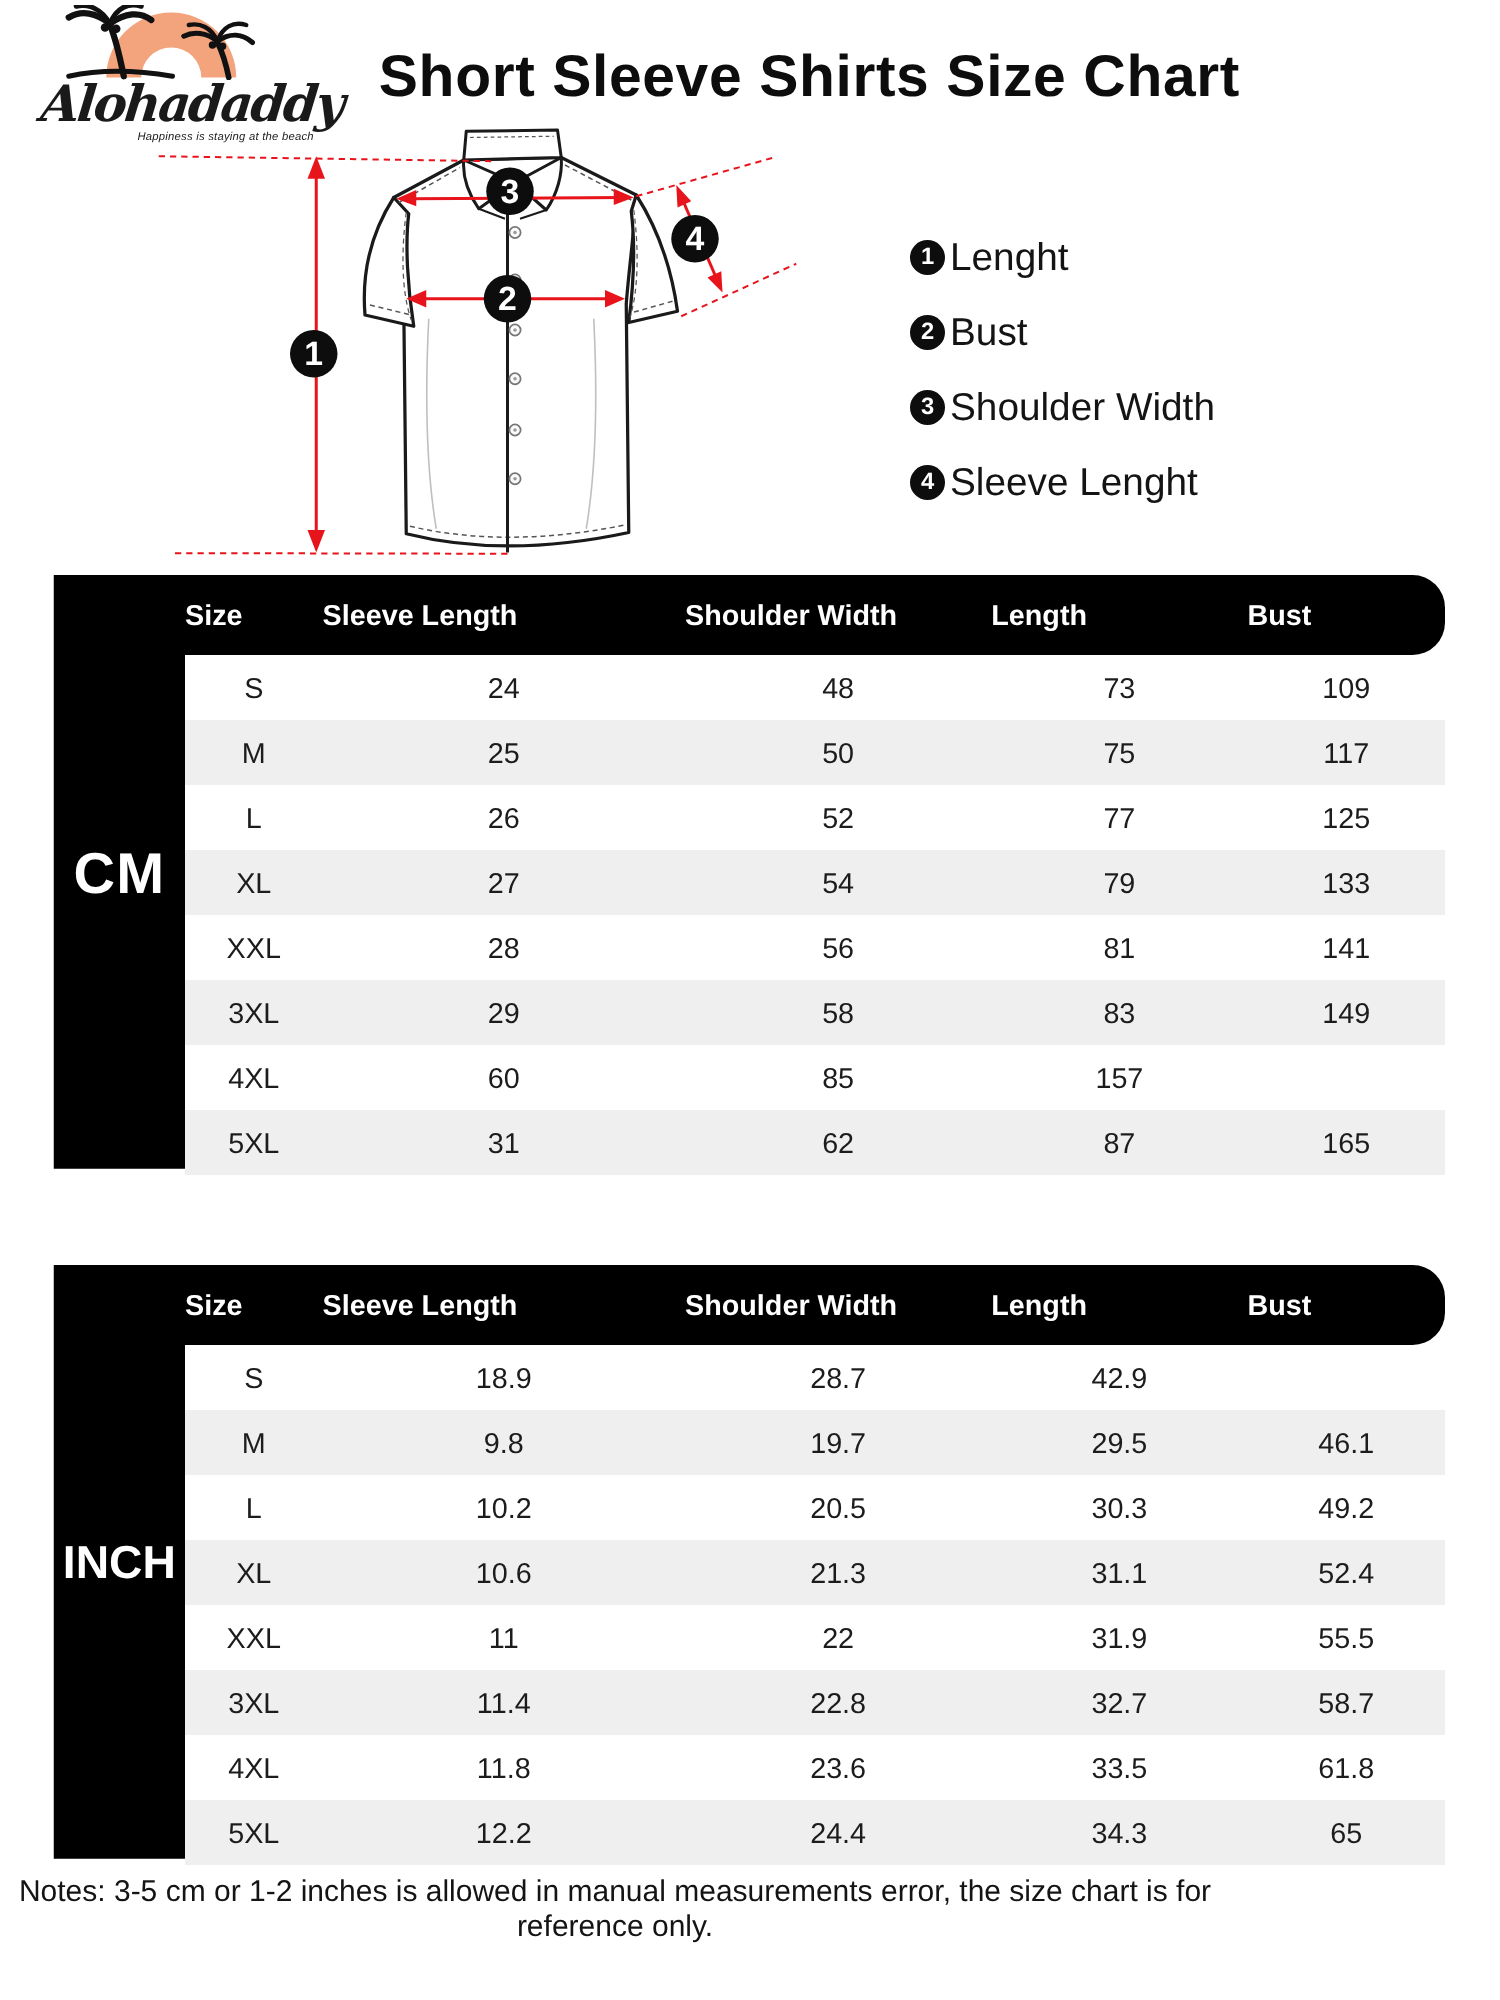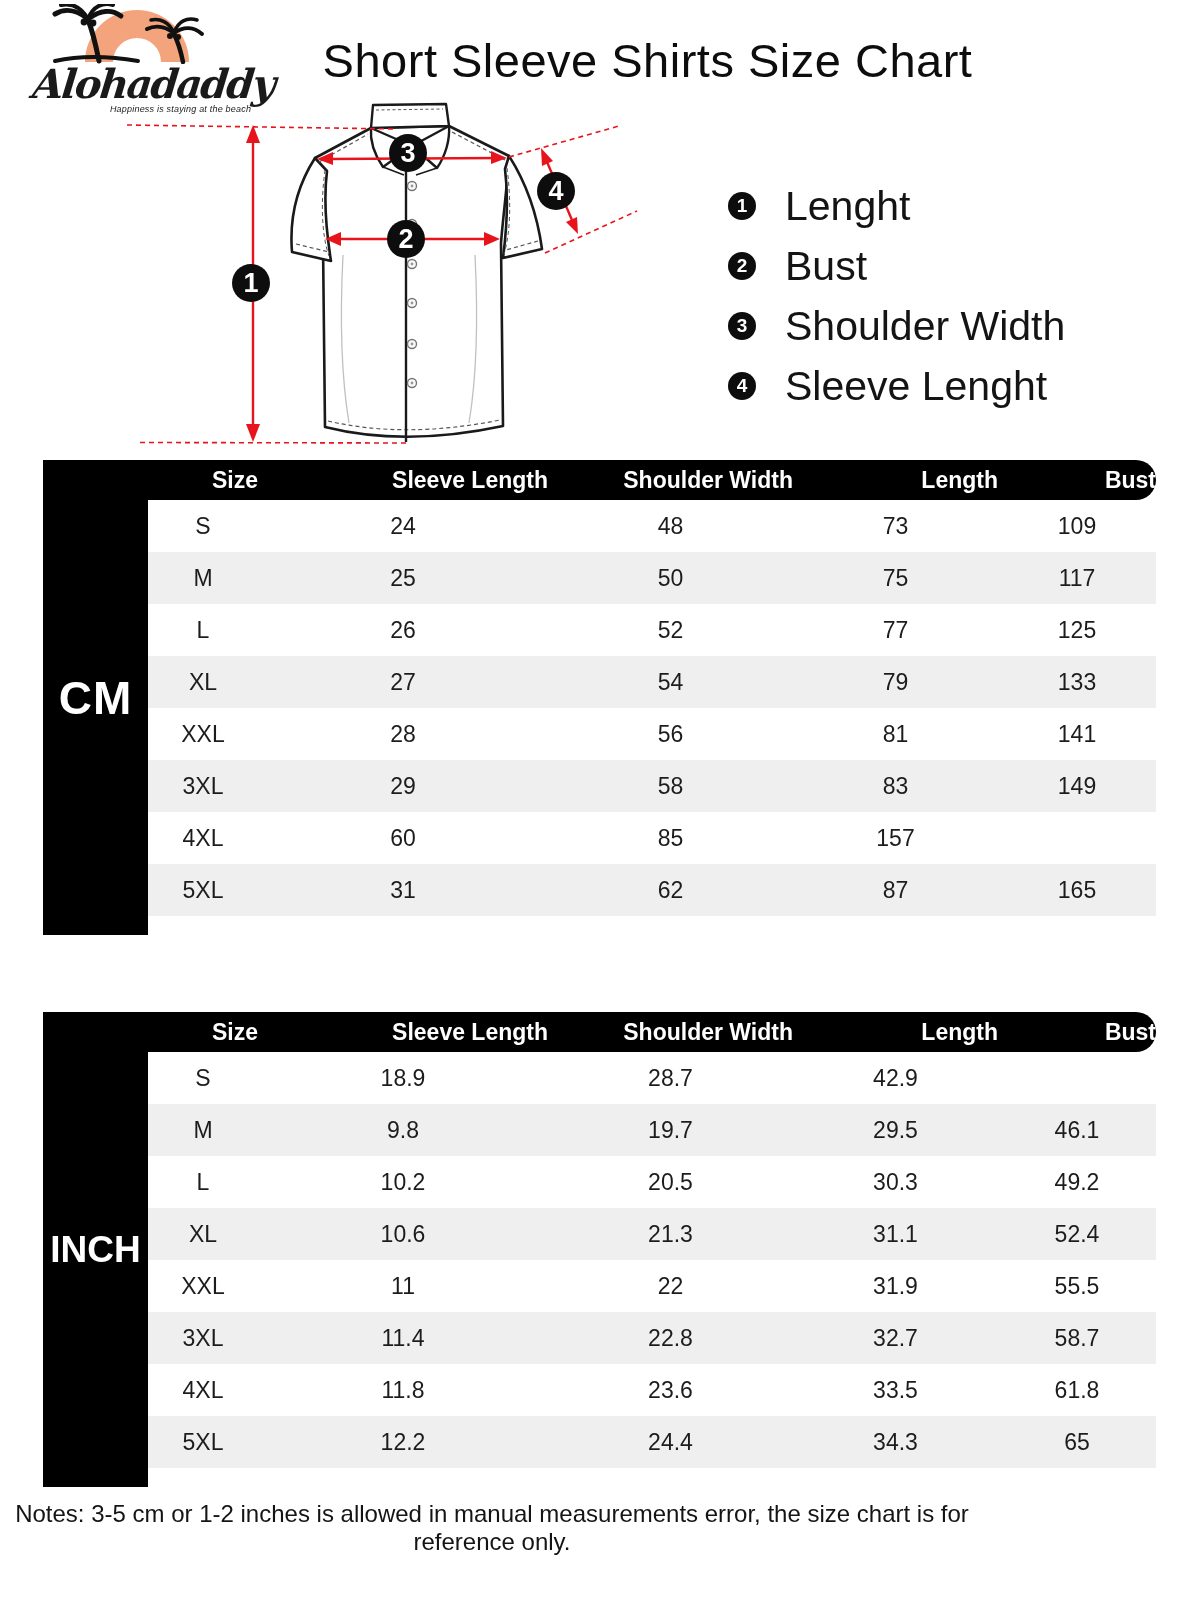--- a/index.html
+++ b/index.html
@@ -10,44 +10,44 @@
   .logo{position:absolute;left:33px;top:4px;width:235px;height:118px;}
   .logo svg{position:absolute;left:0;top:0;}
   .brand-script{position:absolute;left:0;top:56px;width:235px;text-align:center;
     font-family:"DejaVu Serif",serif;font-style:italic;font-weight:bold;
     font-size:40px;letter-spacing:-2px;color:#1a1a1a;transform:skewX(-6deg);}
   .brand-tagline{position:absolute;left:60px;top:100px;width:175px;text-align:center;
     font-size:9px;font-style:italic;color:#1a1a1a;letter-spacing:0.2px;}
 
   
   .title{position:absolute;left:95px;top:33px;width:1105px;margin:0;text-align:center;
-    font-size:47px;font-weight:normal;color:#0d0d0d;letter-spacing:0.5px;}
+    font-size:47px;font-weight:bold;color:#0d0d0d;letter-spacing:0.5px;}
 
   
   .shirt-svg{position:absolute;left:115px;top:95px;}
 
   .legend{position:absolute;left:728px;top:186px;}
   .legend-item{display:flex;align-items:center;height:40px;margin-bottom:20px;}
   .legend-badge{width:28px;height:28px;border-radius:50%;background:#0d0d0d;color:#fff;
     display:flex;align-items:center;justify-content:center;
     font-size:19px;font-weight:bold;flex:0 0 28px;}
-  .legend-label{margin-left:29px;font-size:41px;color:#141414;}
+  .legend-label{margin-left:4px;font-size:31px;color:#141414;}
 
   
   .size-table{position:absolute;left:43px;width:1113px;display:flex;align-items:flex-start;}
   .size-table.cm{top:460px;}
   .size-table.inch{top:1012px;}
   .unit-cell{width:123px;height:475px;background:#000;color:#fff;
     display:flex;align-items:center;justify-content:center;font-weight:bold;}
   .size-table.cm .unit-cell{font-size:46px;letter-spacing:1px;}
   .size-table.inch .unit-cell{font-size:37px;letter-spacing:0px;}
   .table-main{flex:1;display:flex;flex-direction:column;}
-  .table-header{height:40px;background:#000;border-radius:0 26px 26px 0;
+  .table-header{height:64px;background:#000;border-radius:0 26px 26px 0;
     display:grid;grid-template-columns:110px 290px 245px 205px 158px;
-    align-items:center;text-align:right;color:#fff;font-weight:bold;font-size:23px;}
+    align-items:center;text-align:left;color:#fff;font-weight:bold;font-size:23px;}
   .table-rows{display:flex;flex-direction:column;}
   .trow{height:52px;display:grid;grid-template-columns:110px 290px 245px 205px 158px;
     align-items:center;text-align:center;font-size:23px;color:#1c1c1c;background:#ffffff;}
   .trow:nth-child(even){background:#efefef;}
 
   
   .notes{position:absolute;left:0;top:1500px;width:984px;text-align:center;
     font-size:24px;color:#141414;}
 </style>
 </head>

